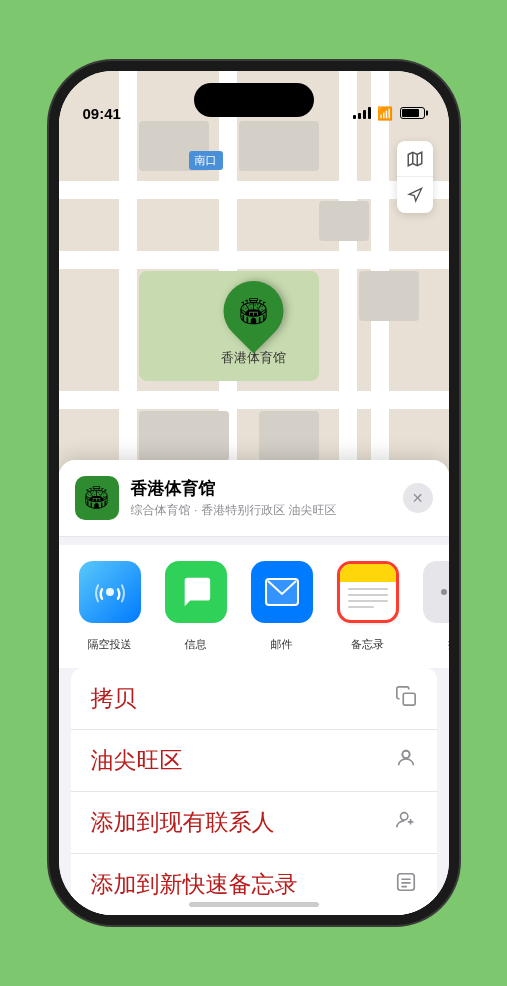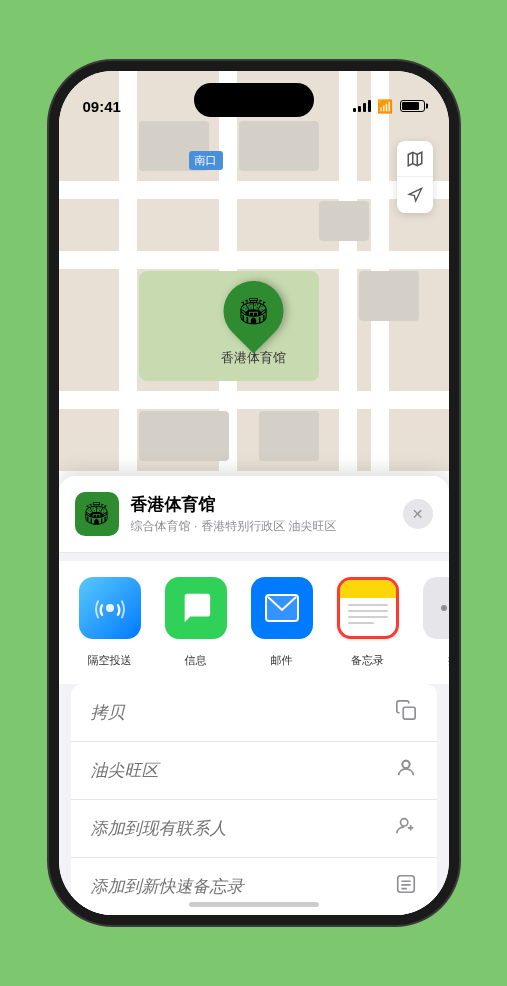--- a/index.html
+++ b/index.html
@@ -20,21 +20,21 @@
       background: #fff;
       border-radius: 54px;
       overflow: hidden;
       position: relative;
       box-shadow: 0 0 0 10px #1a1a1a, 0 0 0 12px #3a3a3a;
     }
 
     
     .status-bar {
       position: absolute;
-      top: 4px; left: 0; right: 0;
+      top: 11px; left: 0; right: 0;
       height: 50px;
       display: flex;
       align-items: center;
       justify-content: space-between;
       padding: 12px 24px 0;
       z-index: 100;
     }
 
     .status-time {
       font-size: 15px;
@@ -386,23 +386,22 @@
       padding: 15px 20px;
       border-bottom: 0.5px solid #e5e5ea;
       background: #fff;
     }
 
     .action-item:last-child {
       border-bottom: none;
     }
 
     .action-text {
-      font-size: 17px;
-      color: #737373;
-      font-style: italic;
+      font-size: 23px;
+      color: #b91c1c;
     }
 
     .action-icon {
       font-size: 20px;
       color: #8e8e93;
     }
 
     
     .home-indicator {
       position: absolute;

